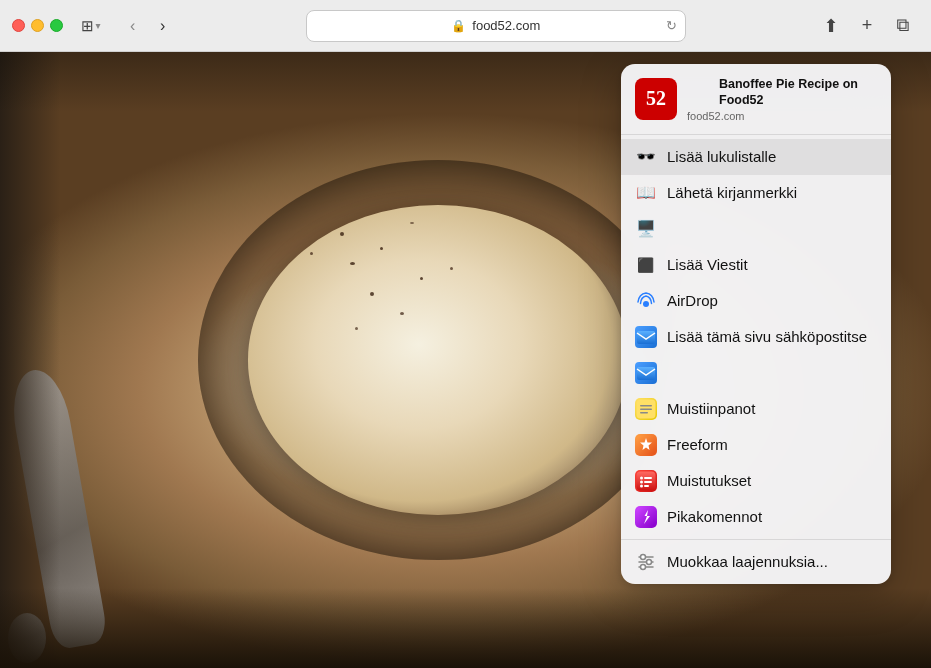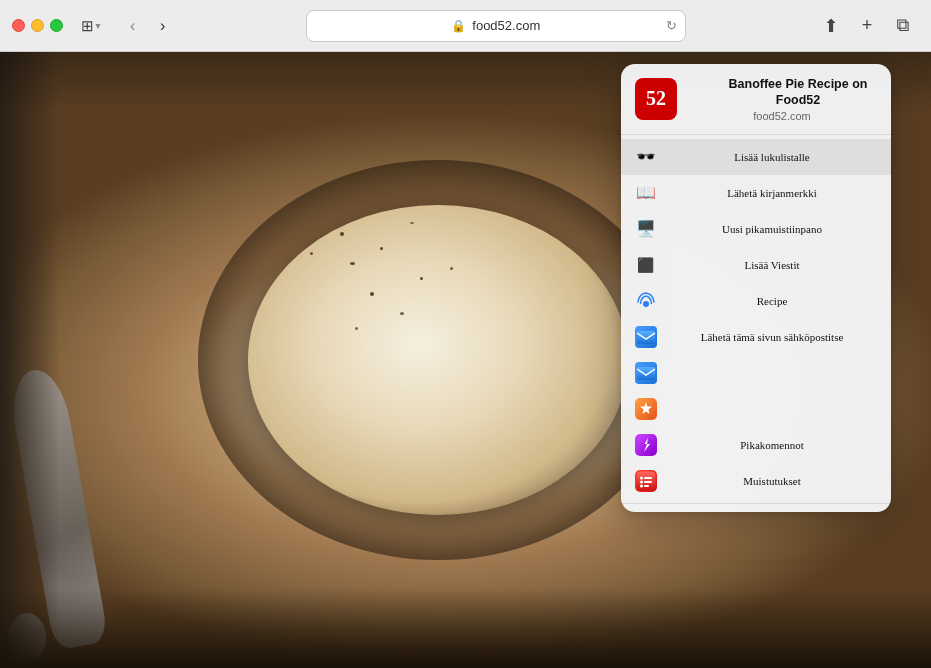--- a/index.html
+++ b/index.html
@@ -123,21 +123,20 @@
       color: #444;
       font-size: 18px;
     }
 
     
     .content-area {
       position: relative;
       width: 100%;
       height: calc(668px - 52px);
       overflow: hidden;
-      text-align: center;
     }
 
     
     .food-image {
       width: 100%;
       height: 100%;
       background: #c8b89a;
       position: relative;
       overflow: hidden;
     }
@@ -291,22 +290,21 @@
     .icon-shortcuts { background: linear-gradient(135deg, #cc44ff, #8800cc); border-radius: 5px; }
 
     .menu-separator {
       height: 1px;
       background: rgba(0,0,0,0.1);
       margin: 4px 0;
     }
 
     .menu-item-text {
       flex: 1;
-      font-size: 11px;
-      font-family: Liberation Serif, serif;
+      font-size: 15px;
     }
 
     
     .address-wrapper {
       flex: 1;
       display: flex;
       justify-content: center;
     }
   </style>
 </head>
@@ -410,103 +408,98 @@
         <div class="menu-item-icon icon-bookmark">
           <span style="font-size:16px;">📖</span>
         </div>
         <span class="menu-item-text">Lähetä kirjanmerkki</span>
       </div>
 
       <div class="menu-item">
         <div class="menu-item-icon icon-note">
           <span style="font-size:16px;">🖥️</span>
         </div>
-        <span class="menu-item-text">Uusi pikamuistiinpano</span>
       </div>
 
       <div class="menu-item">
         <div class="menu-item-icon icon-dock">
           <span style="font-size:14px; color:#555;">⬛</span>
         </div>
         <span class="menu-item-text">Lisää Viestit</span>
       </div>
 
       <div class="menu-item">
         <div class="menu-item-icon icon-airdrop">
           <svg width="20" height="20" viewBox="0 0 20 20">
             <circle cx="10" cy="13" r="3" fill="#2a7fff"></circle>
             <path d="M4.5 12.5 Q5 6 10 5 Q15 6 15.5 12.5" stroke="#2a7fff" stroke-width="1.5" fill="none" stroke-linecap="round"></path>
             <path d="M2 11 Q3 3 10 2 Q17 3 18 11" stroke="#2a7fff" stroke-width="1.5" fill="none" stroke-linecap="round"></path>
           </svg>
         </div>
-        <span class="menu-item-text">Recipe</span>
+        <span class="menu-item-text">AirDrop</span>
       </div>
 
       <div class="menu-item">
         <div class="menu-item-icon icon-mail-page">
           <svg width="20" height="20" viewBox="0 0 20 20">
             <rect x="1" y="4" width="18" height="13" rx="2" fill="url(#mailGrad1)"></rect>
             <path d="M1 6 L10 12 L19 6" stroke="white" stroke-width="1.5" fill="none"></path>
             <defs>
               <linearGradient id="mailGrad1" x1="0" y1="0" x2="0" y2="1">
                 <stop offset="0%" stop-color="#5ab0ff"></stop>
                 <stop offset="100%" stop-color="#1a6fd4"></stop>
               </linearGradient>
             </defs>
           </svg>
         </div>
-        <span class="menu-item-text">Lähetä tämä sivun sähköpostitse</span>
+        <span class="menu-item-text">Lisää tämä sivu sähköpostitse</span>
       </div>
 
       <div class="menu-item">
         <div class="menu-item-icon icon-mail-link">
           <svg width="20" height="20" viewBox="0 0 20 20">
             <rect x="1" y="4" width="18" height="13" rx="2" fill="url(#mailGrad2)"></rect>
             <path d="M1 6 L10 12 L19 6" stroke="white" stroke-width="1.5" fill="none"></path>
             <defs>
               <linearGradient id="mailGrad2" x1="0" y1="0" x2="0" y2="1">
                 <stop offset="0%" stop-color="#5ab0ff"></stop>
                 <stop offset="100%" stop-color="#1a6fd4"></stop>
               </linearGradient>
             </defs>
           </svg>
         </div>
       </div>
 
 
+      <div class="menu-item">
+        <div class="menu-item-icon icon-notes">
+          <svg width="20" height="20" viewBox="0 0 20 20">
+            <rect x="0.5" y="0.5" width="19" height="19" rx="4" fill="#ffe066"></rect>
+            <rect x="4" y="6" width="12" height="1.5" rx="0.75" fill="#888"></rect>
+            <rect x="4" y="9.5" width="12" height="1.5" rx="0.75" fill="#888"></rect>
+            <rect x="4" y="13" width="8" height="1.5" rx="0.75" fill="#888"></rect>
+          </svg>
+        </div>
+        <span class="menu-item-text">Muistiinpanot</span>
+      </div>
 
       <div class="menu-item">
         <div class="menu-item-icon icon-freeform">
           <svg width="20" height="20" viewBox="0 0 20 20">
             <rect x="0.5" y="0.5" width="19" height="19" rx="4" fill="url(#freeGrad)"></rect>
             <path d="M10 3 L11.5 7.5 L16 7.5 L12.5 10.5 L13.5 15 L10 12.5 L6.5 15 L7.5 10.5 L4 7.5 L8.5 7.5 Z" fill="white"></path>
             <defs>
               <linearGradient id="freeGrad" x1="0" y1="0" x2="1" y2="1">
                 <stop offset="0%" stop-color="#ff9f44"></stop>
                 <stop offset="100%" stop-color="#e5531a"></stop>
               </linearGradient>
             </defs>
           </svg>
         </div>
-      </div>
-
-      <div class="menu-item">
-        <div class="menu-item-icon icon-shortcuts">
-          <svg width="20" height="20" viewBox="0 0 20 20">
-            <rect x="0.5" y="0.5" width="19" height="19" rx="4" fill="url(#shortGrad)"></rect>
-            <path d="M12 3 L8.5 9 L11 9 L8 17 L14 9 L11 9 Z" fill="white"></path>
-            <defs>
-              <linearGradient id="shortGrad" x1="0" y1="0" x2="1" y2="1">
-                <stop offset="0%" stop-color="#cc44ff"></stop>
-                <stop offset="100%" stop-color="#8800cc"></stop>
-              </linearGradient>
-            </defs>
-          </svg>
-        </div>
-        <span class="menu-item-text">Pikakomennot</span>
+        <span class="menu-item-text">Freeform</span>
       </div>
 
       <div class="menu-item">
         <div class="menu-item-icon icon-reminders">
           <svg width="20" height="20" viewBox="0 0 20 20">
             <rect x="0.5" y="0.5" width="19" height="19" rx="4" fill="url(#remGrad)"></rect>
             <circle cx="5.5" cy="7" r="1.5" fill="white"></circle>
             <rect x="8" y="6" width="8" height="2" rx="1" fill="white"></rect>
             <circle cx="5.5" cy="11" r="1.5" fill="white"></circle>
             <rect x="8" y="10" width="8" height="2" rx="1" fill="white"></rect>
@@ -516,19 +509,46 @@
               <linearGradient id="remGrad" x1="0" y1="0" x2="0" y2="1">
                 <stop offset="0%" stop-color="#ff6961"></stop>
                 <stop offset="100%" stop-color="#cc1111"></stop>
               </linearGradient>
             </defs>
           </svg>
         </div>
         <span class="menu-item-text">Muistutukset</span>
       </div>
 
+      <div class="menu-item">
+        <div class="menu-item-icon icon-shortcuts">
+          <svg width="20" height="20" viewBox="0 0 20 20">
+            <rect x="0.5" y="0.5" width="19" height="19" rx="4" fill="url(#shortGrad)"></rect>
+            <path d="M12 3 L8.5 9 L11 9 L8 17 L14 9 L11 9 Z" fill="white"></path>
+            <defs>
+              <linearGradient id="shortGrad" x1="0" y1="0" x2="1" y2="1">
+                <stop offset="0%" stop-color="#cc44ff"></stop>
+                <stop offset="100%" stop-color="#8800cc"></stop>
+              </linearGradient>
+            </defs>
+          </svg>
+        </div>
+        <span class="menu-item-text">Pikakomennot</span>
+      </div>
+
       <div class="menu-separator"></div>
 
+      <div class="menu-item">
+        <div class="menu-item-icon">
+          <svg width="20" height="20" viewBox="0 0 20 20">
+            <path d="M3 5 L17 5 M3 10 L17 10 M3 15 L17 15" stroke="#888" stroke-width="1.5" stroke-linecap="round"></path>
+            <circle cx="7" cy="5" r="2.5" fill="white" stroke="#888" stroke-width="1.5"></circle>
+            <circle cx="13" cy="10" r="2.5" fill="white" stroke="#888" stroke-width="1.5"></circle>
+            <circle cx="7" cy="15" r="2.5" fill="white" stroke="#888" stroke-width="1.5"></circle>
+          </svg>
+        </div>
+        <span class="menu-item-text">Muokkaa laajennuksia...</span>
+      </div>
 
     </div>
   </div>
 
 </div>
 
 </body></html>

